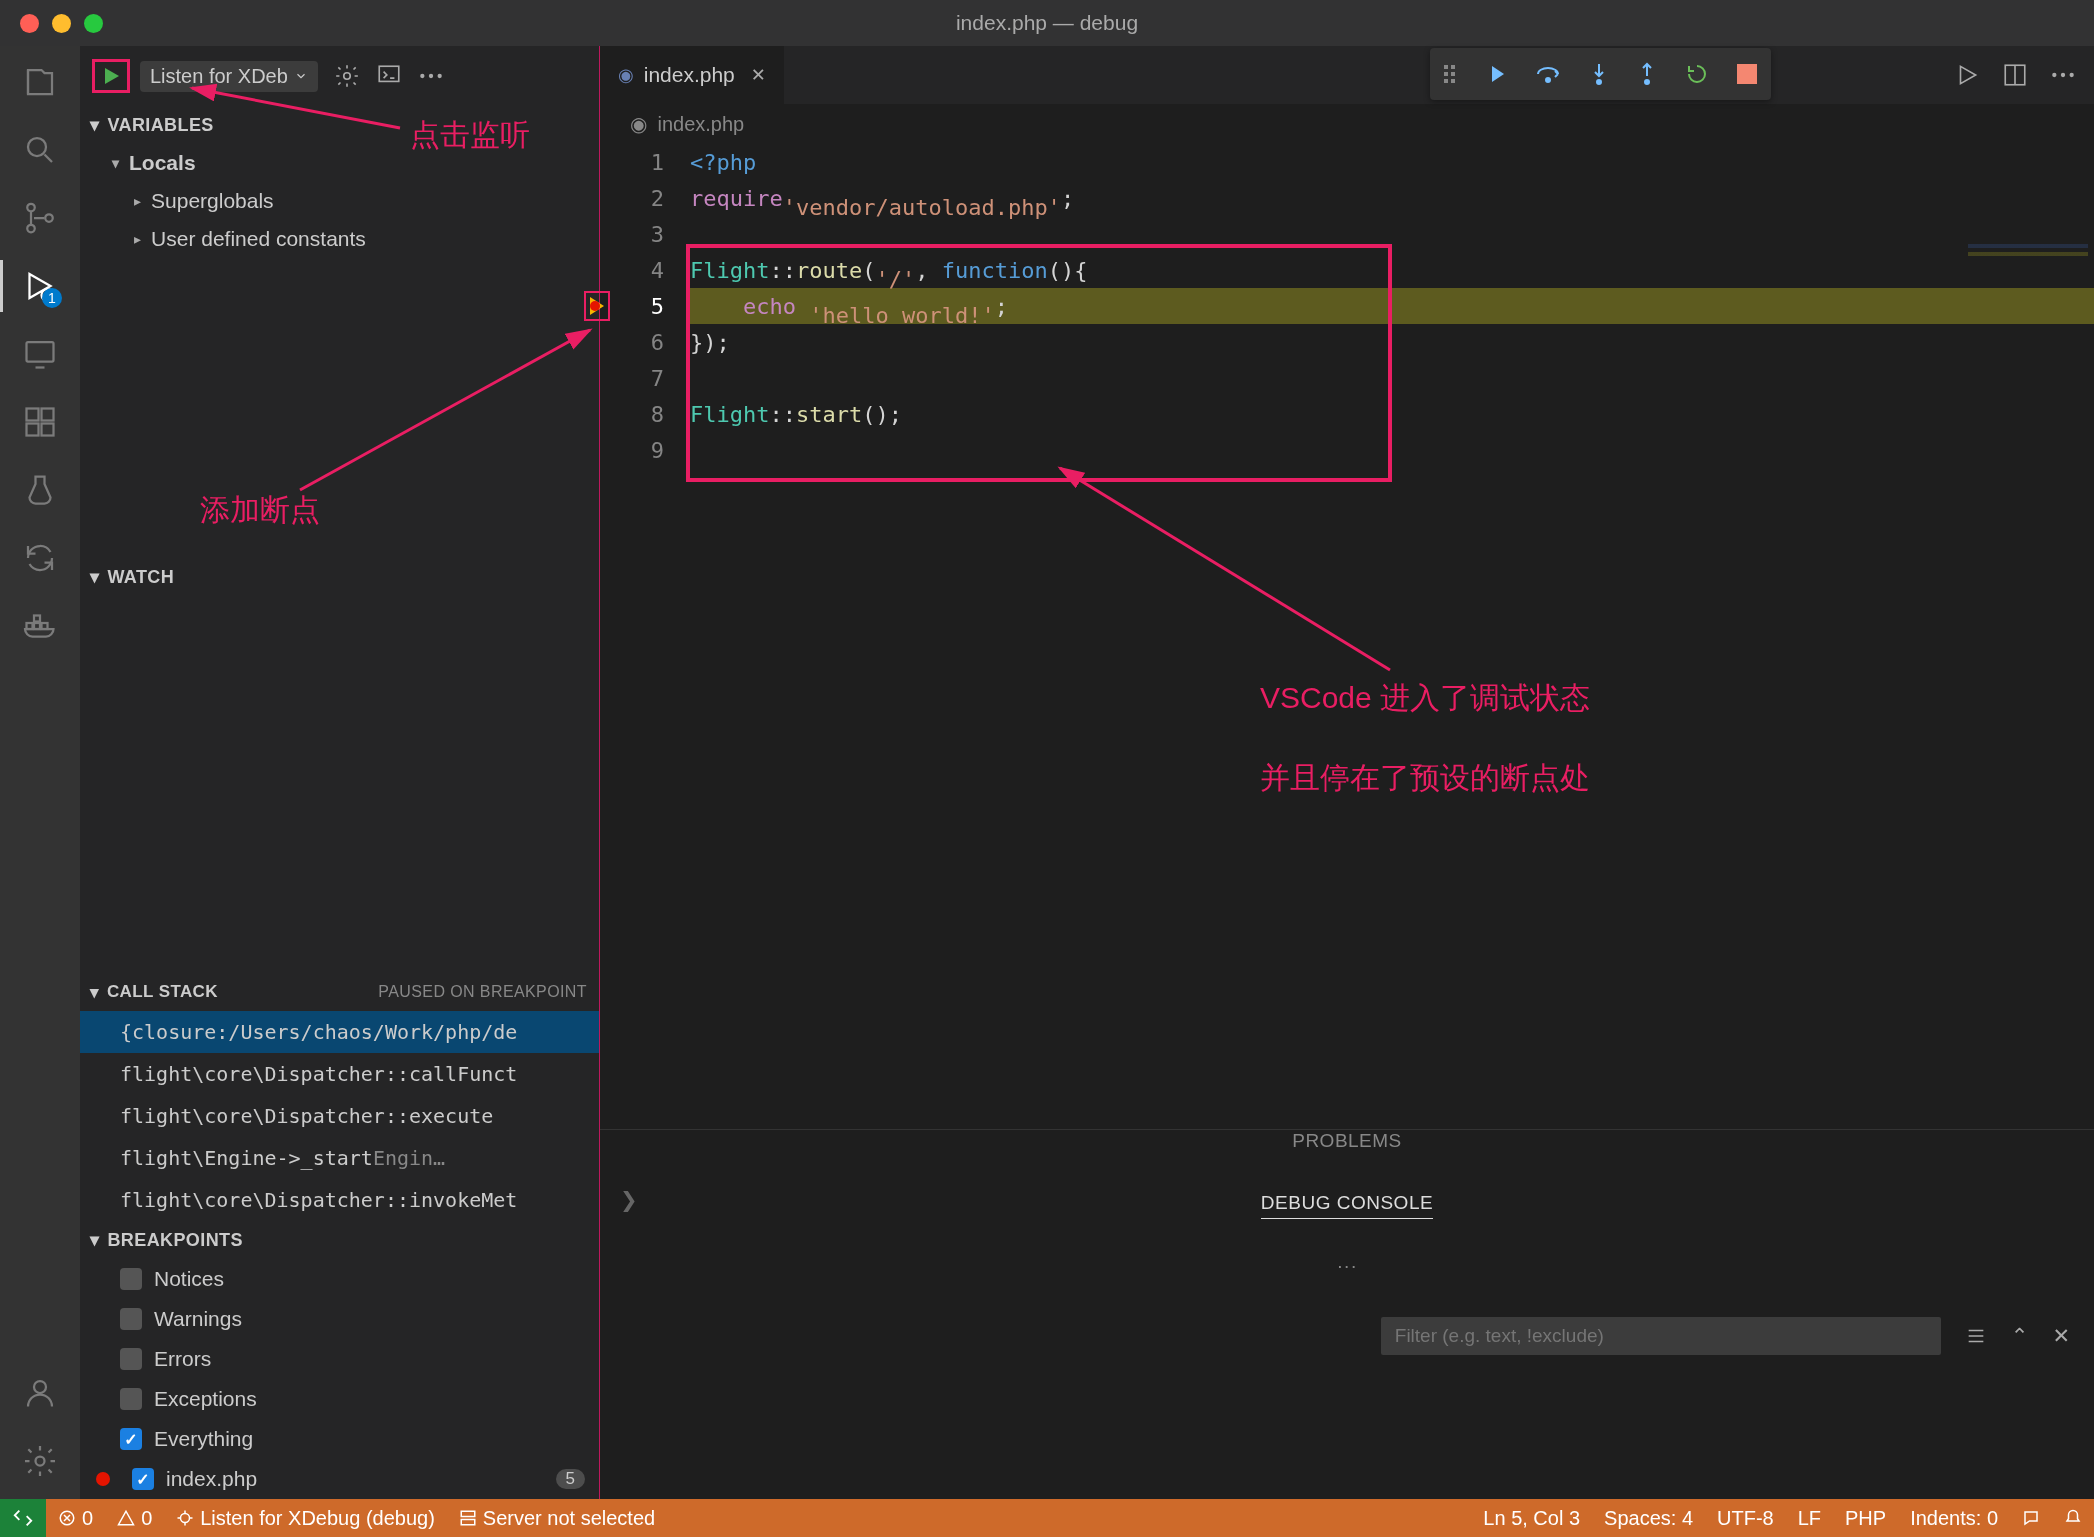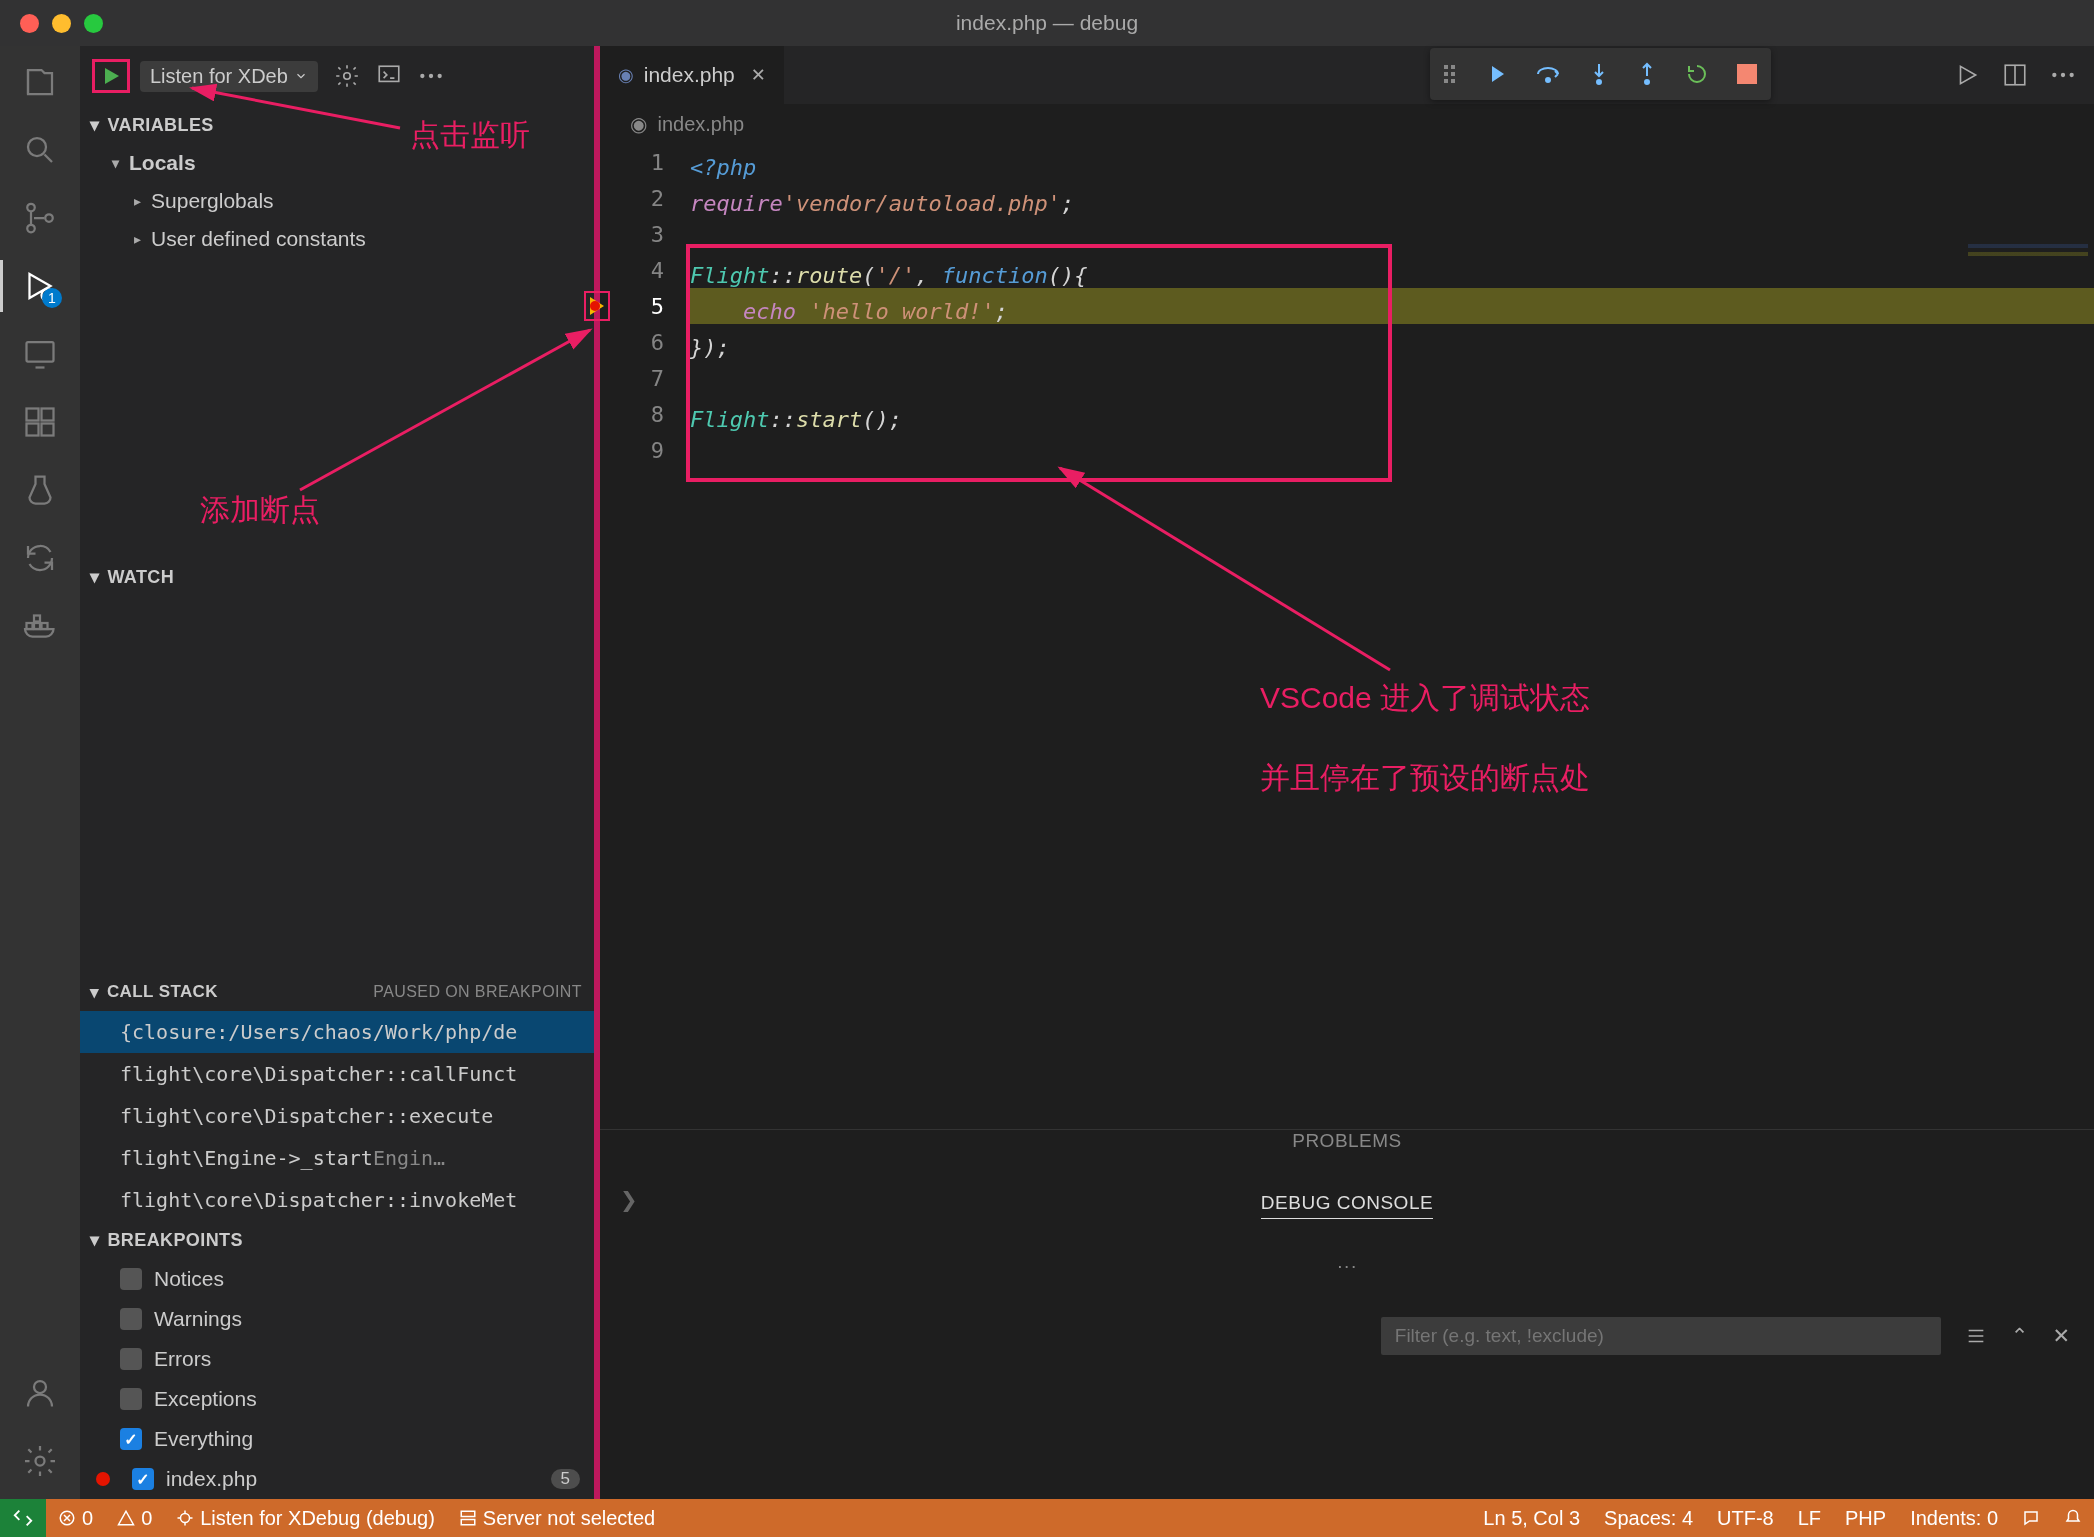--- a/index.html
+++ b/index.html
@@ -12,21 +12,21 @@
 .tl.yellow { background: #ffbd2e; }
 .tl.green { background: #27c93f; }
 .window-title { position: absolute; left: 50%; transform: translateX(-50%); color: #aaa; font-size: 21px; }
 .main-row { flex: 1; display: flex; min-height: 0; }
 .activity-bar { width: 80px; background: #333; display: flex; flex-direction: column; align-items: center; padding-top: 16px; gap: 28px; }
 .activity-bar .ab-icon { width: 40px; height: 40px; display: flex; align-items: center; justify-content: center; color: #7b7b7b; cursor: pointer; position: relative; }
 .activity-bar .ab-icon.active { color: #fff; }
 .activity-bar .ab-icon.active::before { content: ""; position: absolute; left: -20px; top: -6px; bottom: -6px; width: 3px; background: #ccc; }
 .activity-bar .badge { position: absolute; bottom: -2px; right: -2px; background: #007acc; color: #fff; font-size: 14px; border-radius: 50%; width: 20px; height: 20px; display: flex; align-items: center; justify-content: center; }
 .activity-bar .bottom { margin-top: auto; margin-bottom: 18px; display: flex; flex-direction: column; gap: 28px; }
-.sidebar { width: 520px; background: #252526; display: flex; flex-direction: column; overflow: hidden; border-right: 6px solid #be185d; }
+.sidebar { width: 520px; background: #252526; display: flex; flex-direction: column; overflow: hidden; border-right: 1px solid #be185d; }
 .sidebar-top { height: 60px; display: flex; align-items: center; padding: 0 12px; gap: 10px; }
 .run-button { border: 3px solid #e91e63; padding: 2px 4px; display: flex; align-items: center; }
 .run-button svg { color: #4caf50; }
 .config-select { background: #3c3c3c; padding: 4px 10px; border-radius: 4px; display: flex; align-items: center; gap: 6px; color: #ccc; font-size: 20px; }
 .sidebar-top .ic { color: #aaa; cursor: pointer; margin-left: 6px; }
 .section-header { height: 38px; display: flex; align-items: center; padding-left: 10px; font-size: 18px; font-weight: 600; letter-spacing: 0.4px; color: #ccc; gap: 8px; }
 .section-header.small { font-size: 17px; }
 .sub { font-weight: 400; color: #888; font-size: 16px; margin-left: auto; margin-right: 12px; }
 .tree-item { height: 38px; display: flex; align-items: center; padding-left: 32px; color: #ccc; font-size: 21px; gap: 10px; font-weight: 600; }
 .tree-item.l2 { padding-left: 54px; font-weight: 400; }
@@ -59,21 +59,21 @@
 .breadcrumb { height: 40px; display: flex; align-items: center; padding-left: 30px; color: #888; gap: 10px; font-size: 20px; }
 .editor-pane { flex: 1; display: flex; position: relative; min-height: 0; }
 .gutter { width: 90px; display: flex; flex-direction: column; color: #858585; font-family: Menlo, monospace; font-size: 22px; position: relative; }
 .gutter .ln { height: 36px; display: flex; align-items: center; justify-content: flex-end; padding-right: 26px; position: relative; }
 .gutter .ln.current { color: #fff; }
 .gutter .bp-marker { position: absolute; left: -16px; top: 50%; transform: translateY(-50%); }
 .bp-box { border: 2px solid #e91e63; padding: 4px; }
 .bp-tri { width:0; height:0; border-left: 14px solid #f7b500; border-top: 9px solid transparent; border-bottom: 9px solid transparent; position:relative; }
 .bp-tri::after { content:""; position:absolute; left:-14px; top:-5px; width:10px; height:10px; border-radius:50%; background:#e51400; }
 .code { flex: 1; font-family: Menlo, monospace; font-size: 22px; position: relative; }
-.code .cl { height: 36px; display: flex; align-items: flex-end; white-space: pre; font-style: italic; }
+.code .cl { height: 36px; display: flex; align-items: center; white-space: pre; }
 .code .cl.exec { background: #5d5b1f; }
 .tk-tag { color: #569cd6; }
 .tk-kw { color: #c586c0; }
 .tk-str { color: #ce9178; margin-top: 18px; }
 .tk-type { color: #4ec9b0; }
 .tk-fn { color: #dcdcaa; }
 .tk-func { color: #569cd6; }
 .tk-op { color: #d4d4d4; }
 .code-box { position: absolute; border: 4px solid #e91e63; }
 .anno { position: absolute; color: #e91e63; font-size: 30px; font-weight: 500; z-index: 50; }

